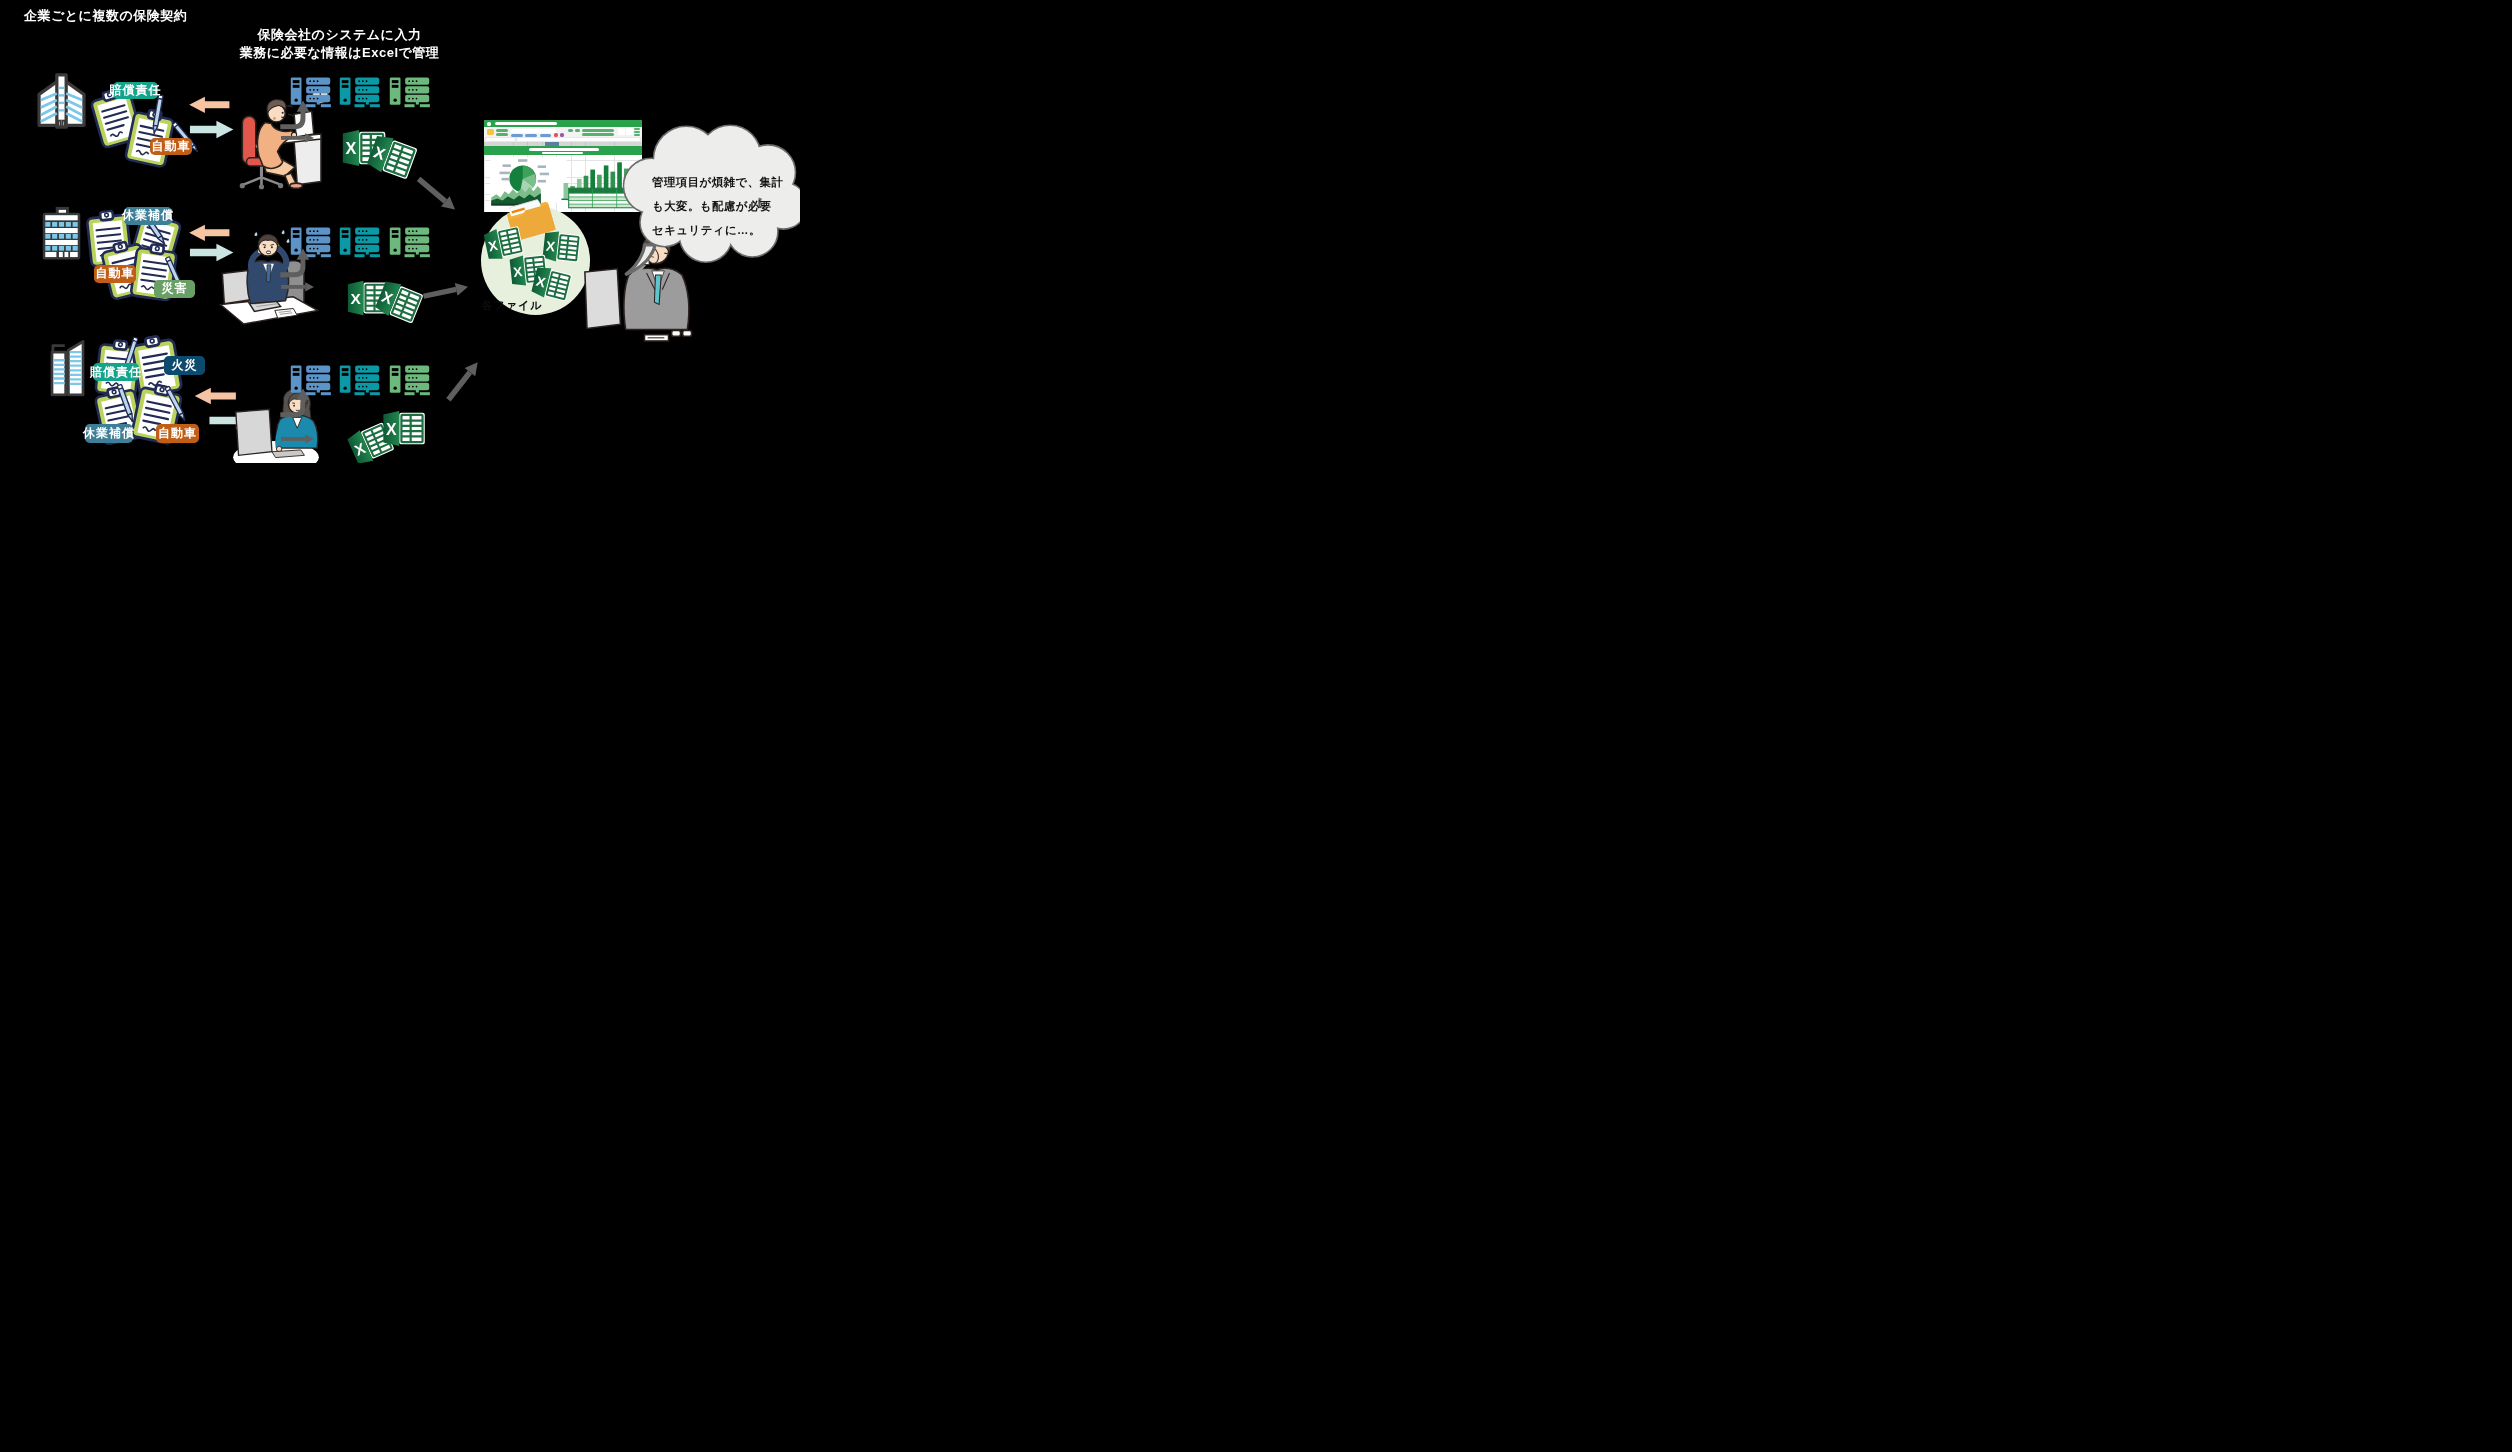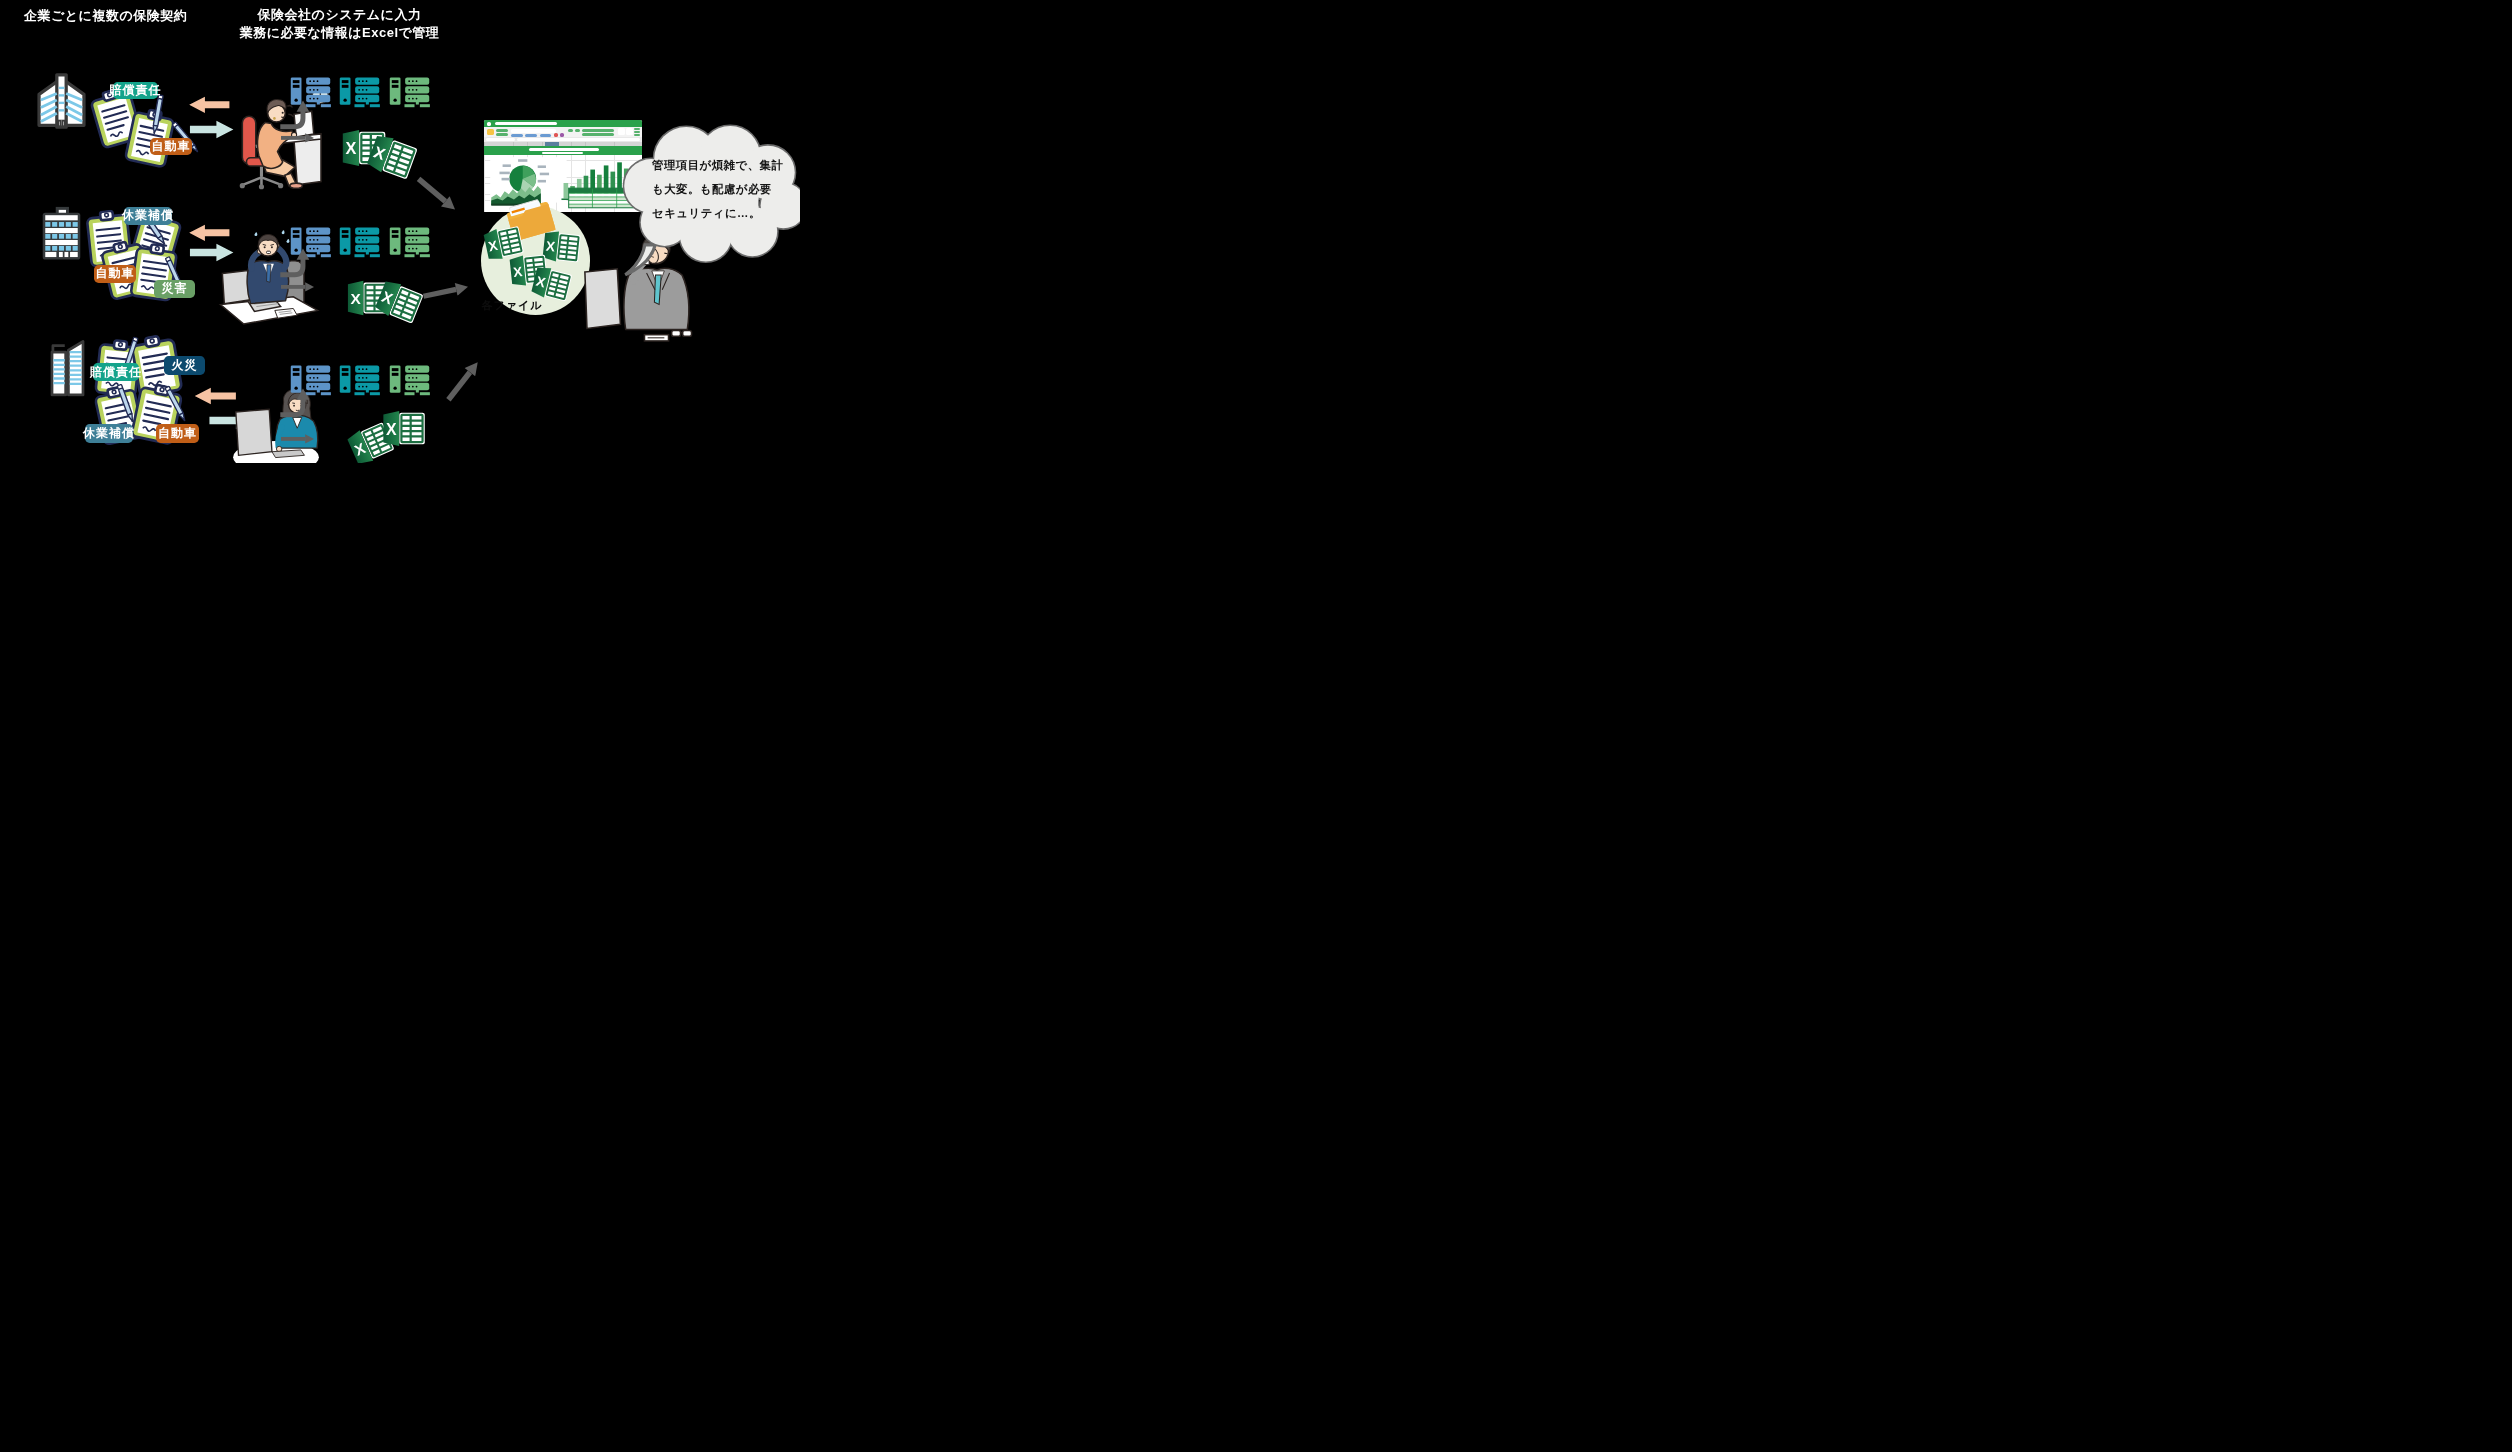--- a/index.html
+++ b/index.html
@@ -1,20 +1,20 @@
 <!DOCTYPE html>
 <html style="font-size:8.3px"><head>
 <meta charset="utf-8">
 <style>
   html,body{margin:0;padding:0;background:#000;}
   #scene{position:relative;width:800px;height:463px;background:#000;overflow:hidden;
          font-family:"Liberation Sans","DejaVu Sans",sans-serif;}
   .el{position:absolute;}
   .title{color:#fff;font-weight:bold;font-size:13px;letter-spacing:0.5px;white-space:nowrap;}
-  .title-center{text-align:center;line-height:17.6px;}
+  .title-center{text-align:center;line-height:17.6px;margin-top:20px;}
   .ins-label{display:flex;align-items:center;justify-content:center;color:#fff;
              font-weight:bold;font-size:12px;letter-spacing:1px;border-radius:4.7px;white-space:nowrap;}
   .bubble-text{color:#151515;font-size:11.4px;font-weight:bold;line-height:24px;letter-spacing:0.5px;white-space:nowrap;}
   .caption{color:#0d0d0d;font-size:11px;font-weight:bold;text-align:center;letter-spacing:1px;}
   .circle{border-radius:50%;background:#e7efdd;}
   svg{display:block;overflow:visible;}
   .flip{transform:scaleX(-1);}
   
   .xlwin{background:#f4f4f4;border-radius:1.6px;overflow:hidden;}
   .xl-titlebar{position:absolute;left:0;top:0;width:100%;height:7.2px;background:#2aa14b;}
@@ -666,20 +666,20 @@
         <circle cx="130" cy="66" r="62"></circle>
         <circle cx="215" cy="60" r="58"></circle>
       <circle cx="288" cy="92" r="52"></circle>
         <circle cx="318" cy="156" r="44"></circle>
         <circle cx="258" cy="206" r="48"></circle>
       <circle cx="168" cy="214" r="50"></circle>
         <circle cx="88" cy="188" r="46"></circle>
       <rect x="70" y="80" width="200" height="120"></rect>
     </g>
   </svg>
-  <div class="el bubble-text" style="left:652px;top:153px">
+  <div class="el bubble-text" style="left:652px;top:170px">
     <div>管理項目が煩雑で、集計</div>
     <div>も大変。も配慮が必要</div>
     <div>セキュリティに…。</div>
   </div>
 
 </div>
 
 
 </body></html>

